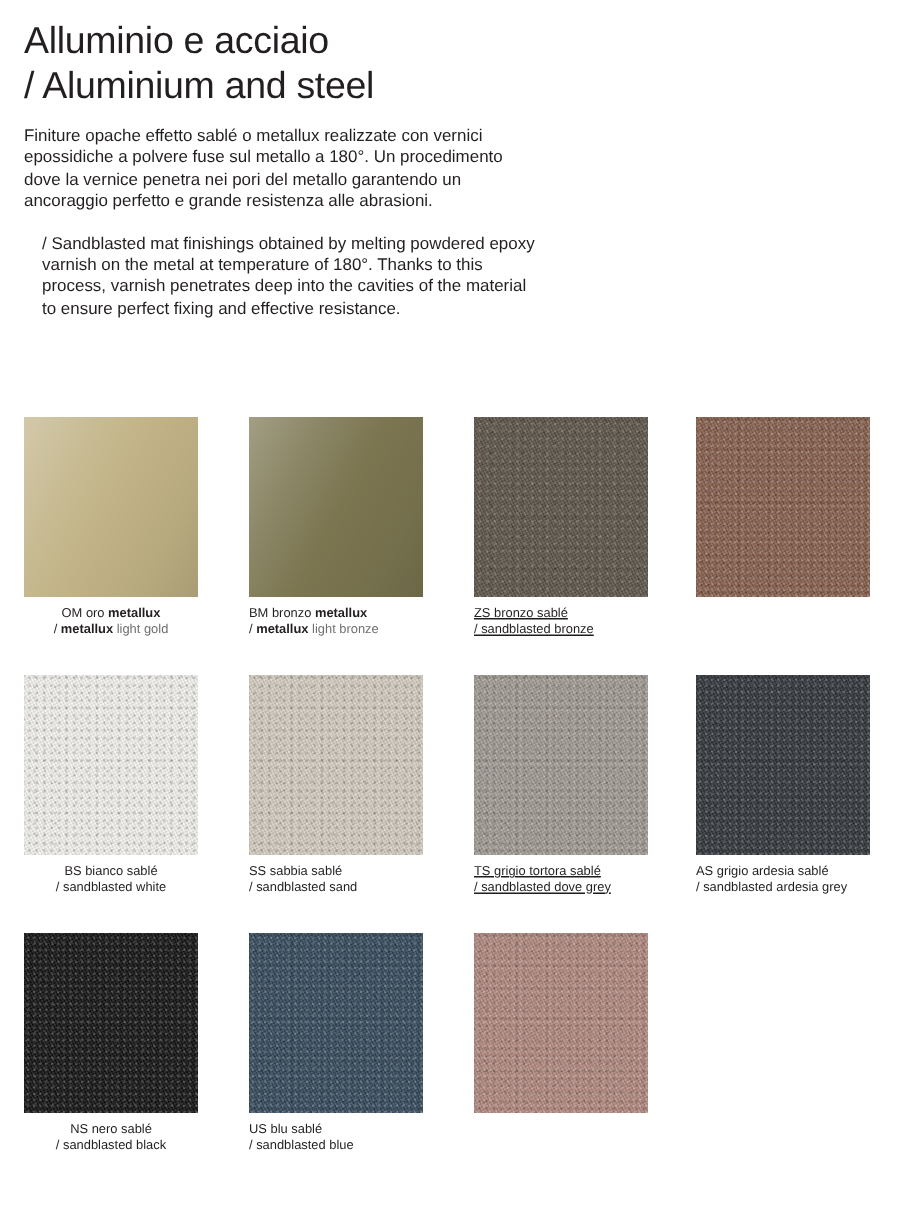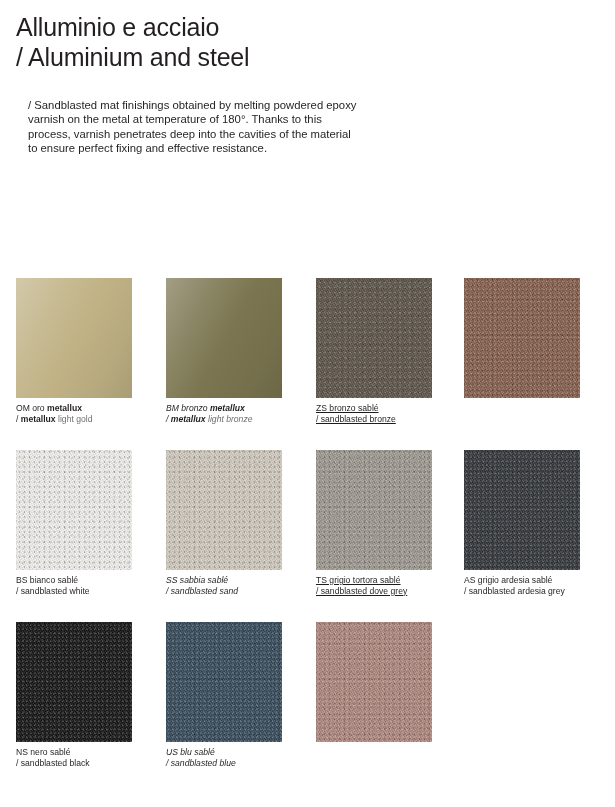--- a/index.html
+++ b/index.html
@@ -67,22 +67,22 @@
   }
   .swatch-row {
     position: relative;
     height: 172px;
   }
   .swatch-cell {
     position: absolute;
     top: 0;
     width: 116px;
   }
-  .swatch-cell.c0 { left: 0px; }
-  .swatch-cell.c1 { left: 150px; font-style: italic; }
+  .swatch-cell.c0 { left: 0px; text-align: center; }
+  .swatch-cell.c1 { left: 150px; }
   .swatch-cell.c2 { left: 300px; text-decoration: underline; }
   .swatch-cell.c3 { left: 448px; }
 
   .chip {
     width: 116px;
     height: 120px;
     position: relative;
     overflow: hidden;
   }
   .chip .base {
@@ -139,20 +139,21 @@
 <body>
 
 <div class="page">
 
   <div class="header">
     <div class="title-line">Alluminio e acciaio</div>
     <div class="title-line">/ Aluminium and steel</div>
   </div>
 
   <div class="intro">
+    <p class="first">Finiture opache effetto sablé o metallux realizzate con vernici epossidiche a polvere fuse sul metallo a 180°. Un procedimento dove la vernice penetra nei pori del metallo garantendo un ancoraggio perfetto e grande resistenza alle abrasioni.</p>
     <p class="second">/ Sandblasted mat finishings obtained by melting powdered epoxy varnish on the metal at temperature of 180°. Thanks to this process, varnish penetrates deep into the cavities of the material to ensure perfect fixing and effective resistance.</p>
   </div>
 
   <div class="grid" id="swatch-grid">
       <div class="swatch-row">
         <div class="swatch-cell c0">
           <div class="chip metallux">
             <div class="base" style="background: rgb(192, 178, 133);"></div>
             <div class="sheen"></div>
           </div>

